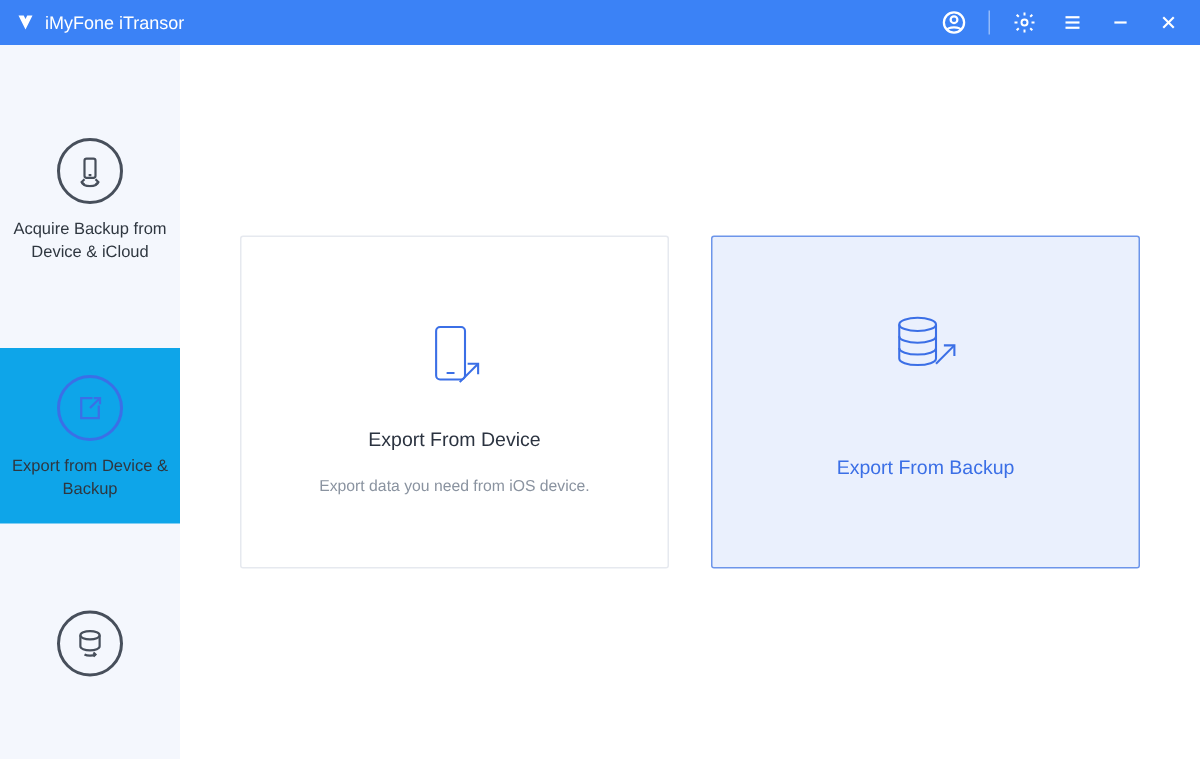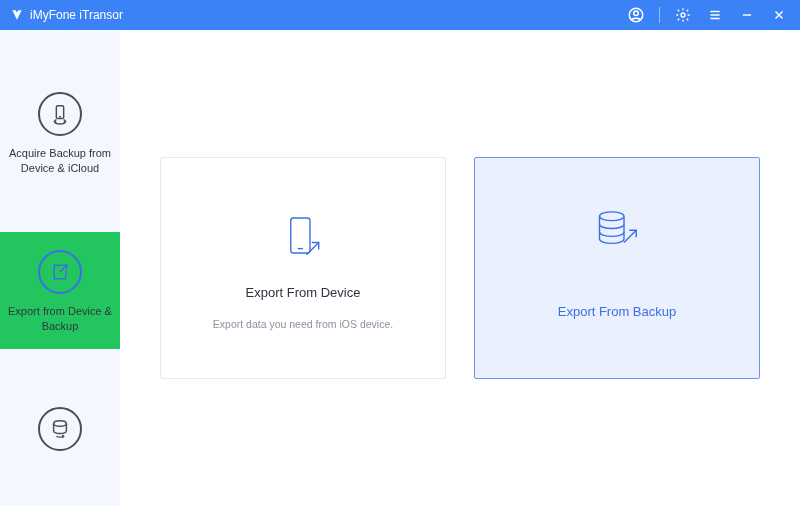--- a/index.html
+++ b/index.html
@@ -62,21 +62,21 @@
 .side-item {
   display: flex;
   flex-direction: column;
   align-items: center;
   text-align: center;
   padding: 18px 8px 16px;
   cursor: pointer;
   color: #303c4a;
 }
 .side-item.active {
-  background: #22c55e;
+  background: #0ea5e9;
 }
 .side-item .side-icon {
   width: 44px;
   height: 44px;
   border: 2px solid #474f5b;
   border-radius: 50%;
   display: flex;
   align-items: center;
   justify-content: center;
   margin-bottom: 10px;

